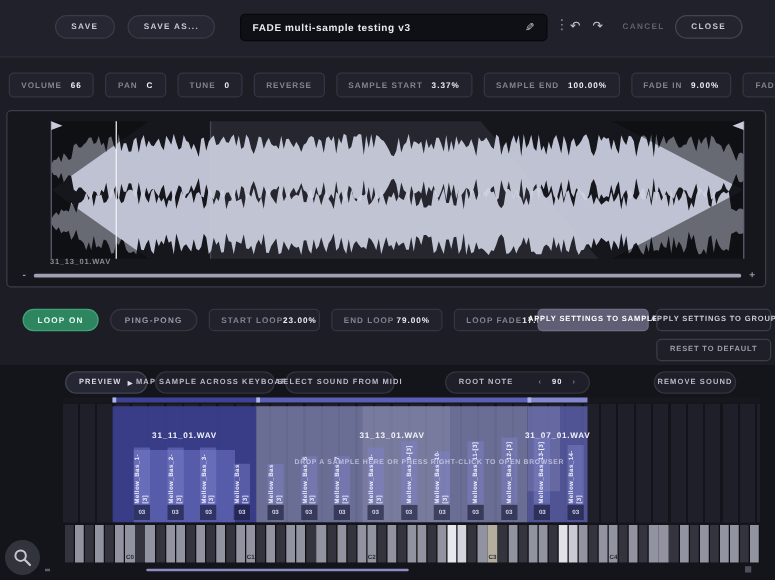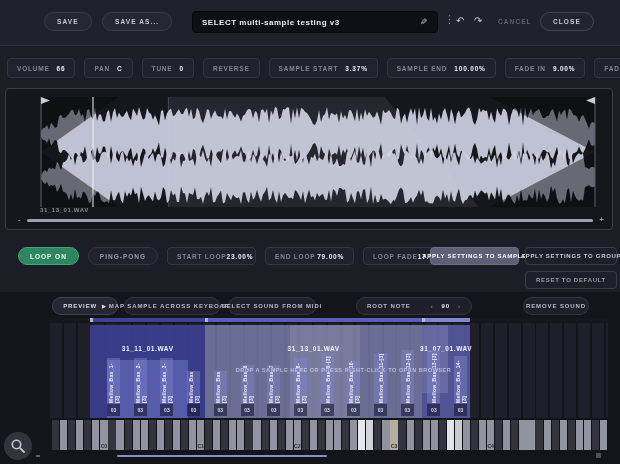--- a/index.html
+++ b/index.html
@@ -68,21 +68,21 @@
 </style>
 </head>
 <body>
 
 <div id="app">
 
   <div id="topbar">
     <button class="tbtn" style="left:44px;">SAVE</button>
     <button class="tbtn" style="left:102px;">SAVE AS...</button>
     <div class="titlebox">
-      <span class="txt">SELECT multi-sample testing v3</span>
+      <span class="txt">FADE multi-sample testing v3</span>
       <span class="pencil">✎</span>
     </div>
     <span class="ticon" style="left:444px;font-size:11px;top:13px;color:#8f90a0;">⋮</span>
     <span class="ticon" style="left:456px;">↶</span>
     <span class="ticon" style="left:474px;">↷</span>
     <button class="tbtn ghost" style="left:486px;">CANCEL</button>
     <button class="tbtn" style="left:540px;background:#23242d;border-color:#444551;">CLOSE</button>
   </div>
 
   <div id="param-row">

